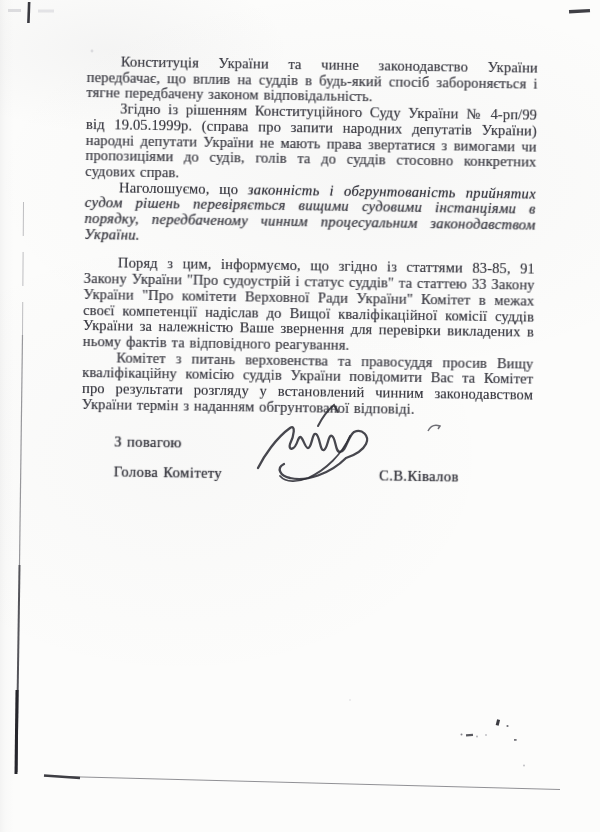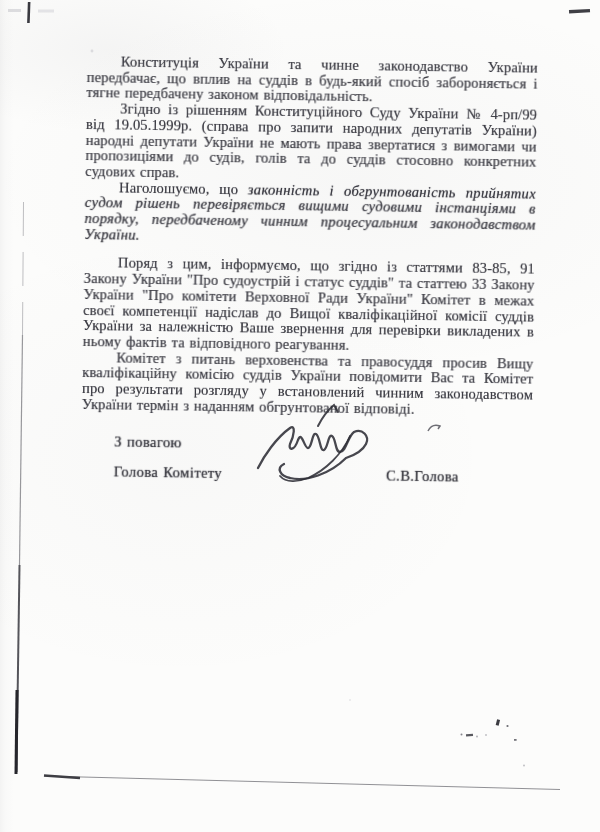--- a/index.html
+++ b/index.html
@@ -46,21 +46,21 @@
     <p>Конституція України та чинне законодавство України передбачає, що вплив на суддів в будь-який спосіб забороняється і тягне передбачену законом відповідальність.</p>
     <p>Згідно із рішенням Конституційного Суду України № 4-рп/99 від 19.05.1999р. (справа про запити народних депутатів України) народні депутати України не мають права звертатися з вимогами чи пропозиціями до судів, голів та до суддів стосовно конкретних судових справ.</p>
     <p><span>Наголошуємо, що </span><span class="emph">законність і обгрунтованість прийнятих судом рішень перевіряється вищими судовими інстанціями в порядку, передбаченому чинним процесуальним законодавством України.</span></p>
     <p class="gap-before">Поряд з цим, інформуємо, що згідно із статтями 83-85, 91 Закону України "Про судоустрій і статус суддів" та статтею 33 Закону України "Про комітети Верховної Ради України" Комітет в межах своєї компетенції надіслав до Вищої кваліфікаційної комісії суддів України за належністю Ваше звернення для перевірки викладених в ньому фактів та відповідного реагування.</p>
     <p>Комітет з питань верховенства та правосуддя просив Вищу кваліфікаційну комісію суддів України повідомити Вас та Комітет про результати розгляду у встановлений чинним законодавством України термін з наданням обгрунтованої відповіді.</p>
 
     <div class="closing">З повагою</div>
 
     <div class="sig-row">
       <span>Голова Комітету</span>
-      <span>С.В.Голова</span>
+      <span>С.В.Ківалов</span>
     </div>
   </div>
 
   <svg class="sig-svg" width="130" height="95" viewBox="0 0 130 95">
     <g fill="none" stroke="#2e2e36" stroke-opacity="0.88" stroke-linecap="round">
       <path stroke-width="2.3" d="M 8 72
         C 14 60, 26 42, 40 32
         C 46 28, 44 40, 40 48
         C 38 54, 44 56, 48 44
         C 52 34, 54 52, 58 52

